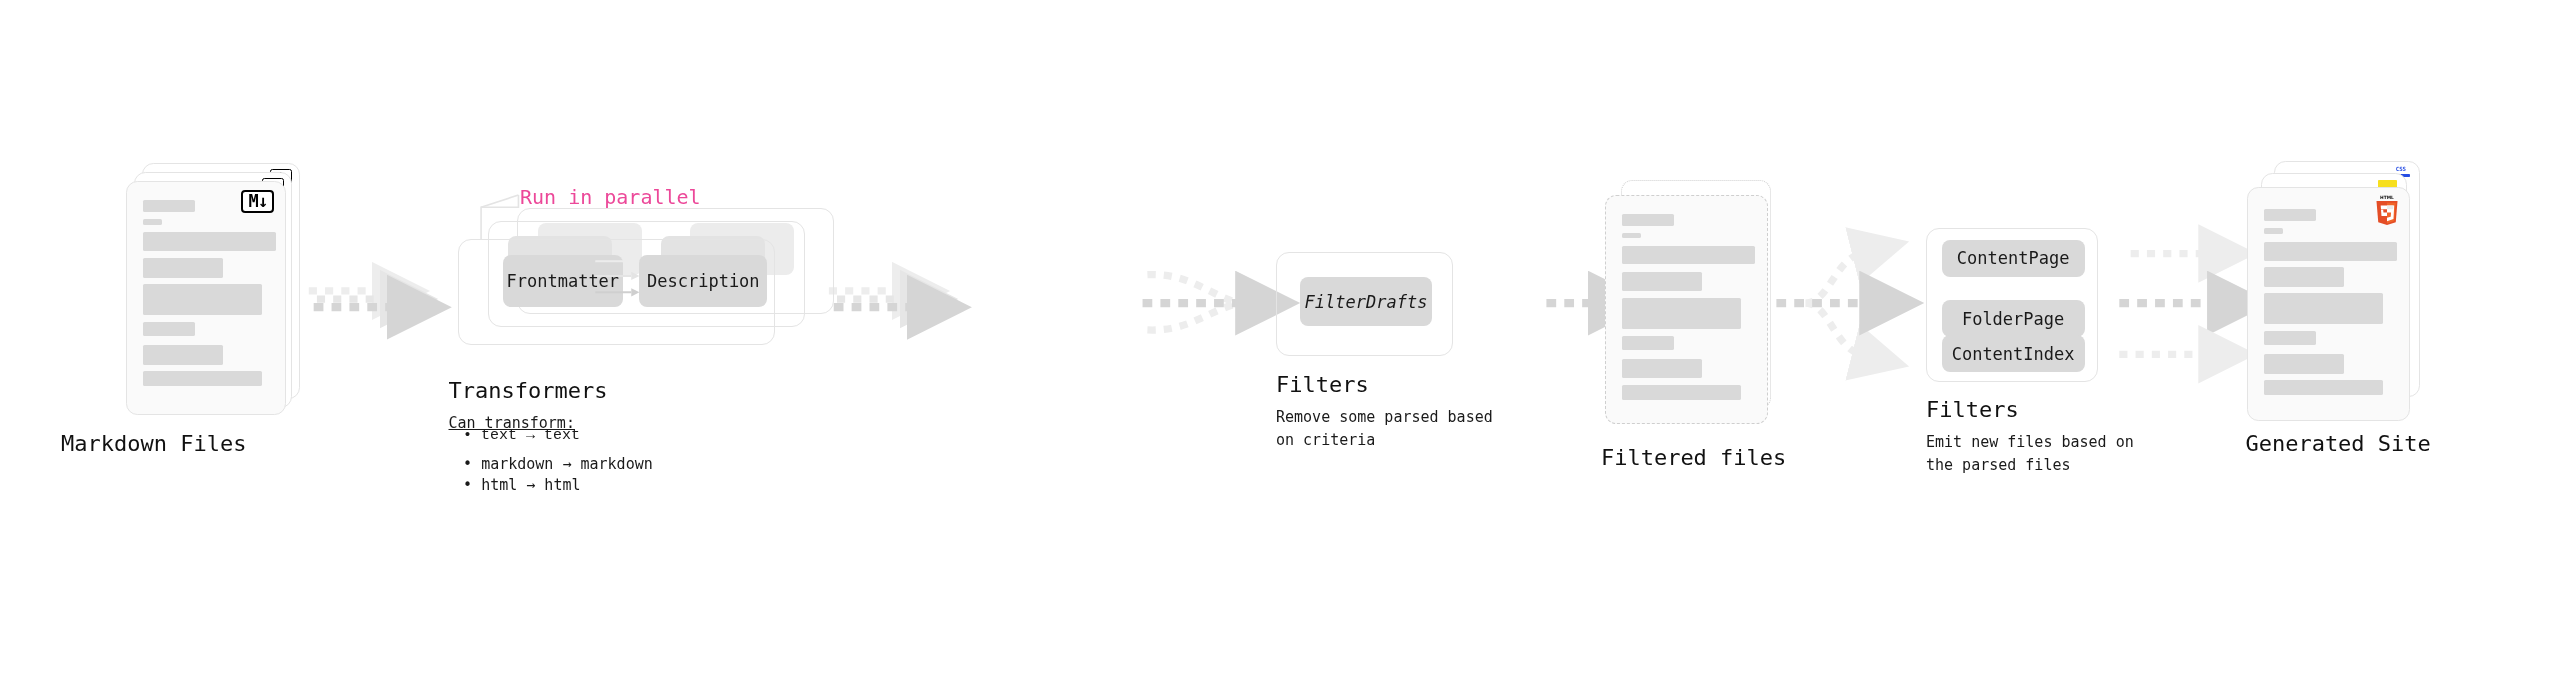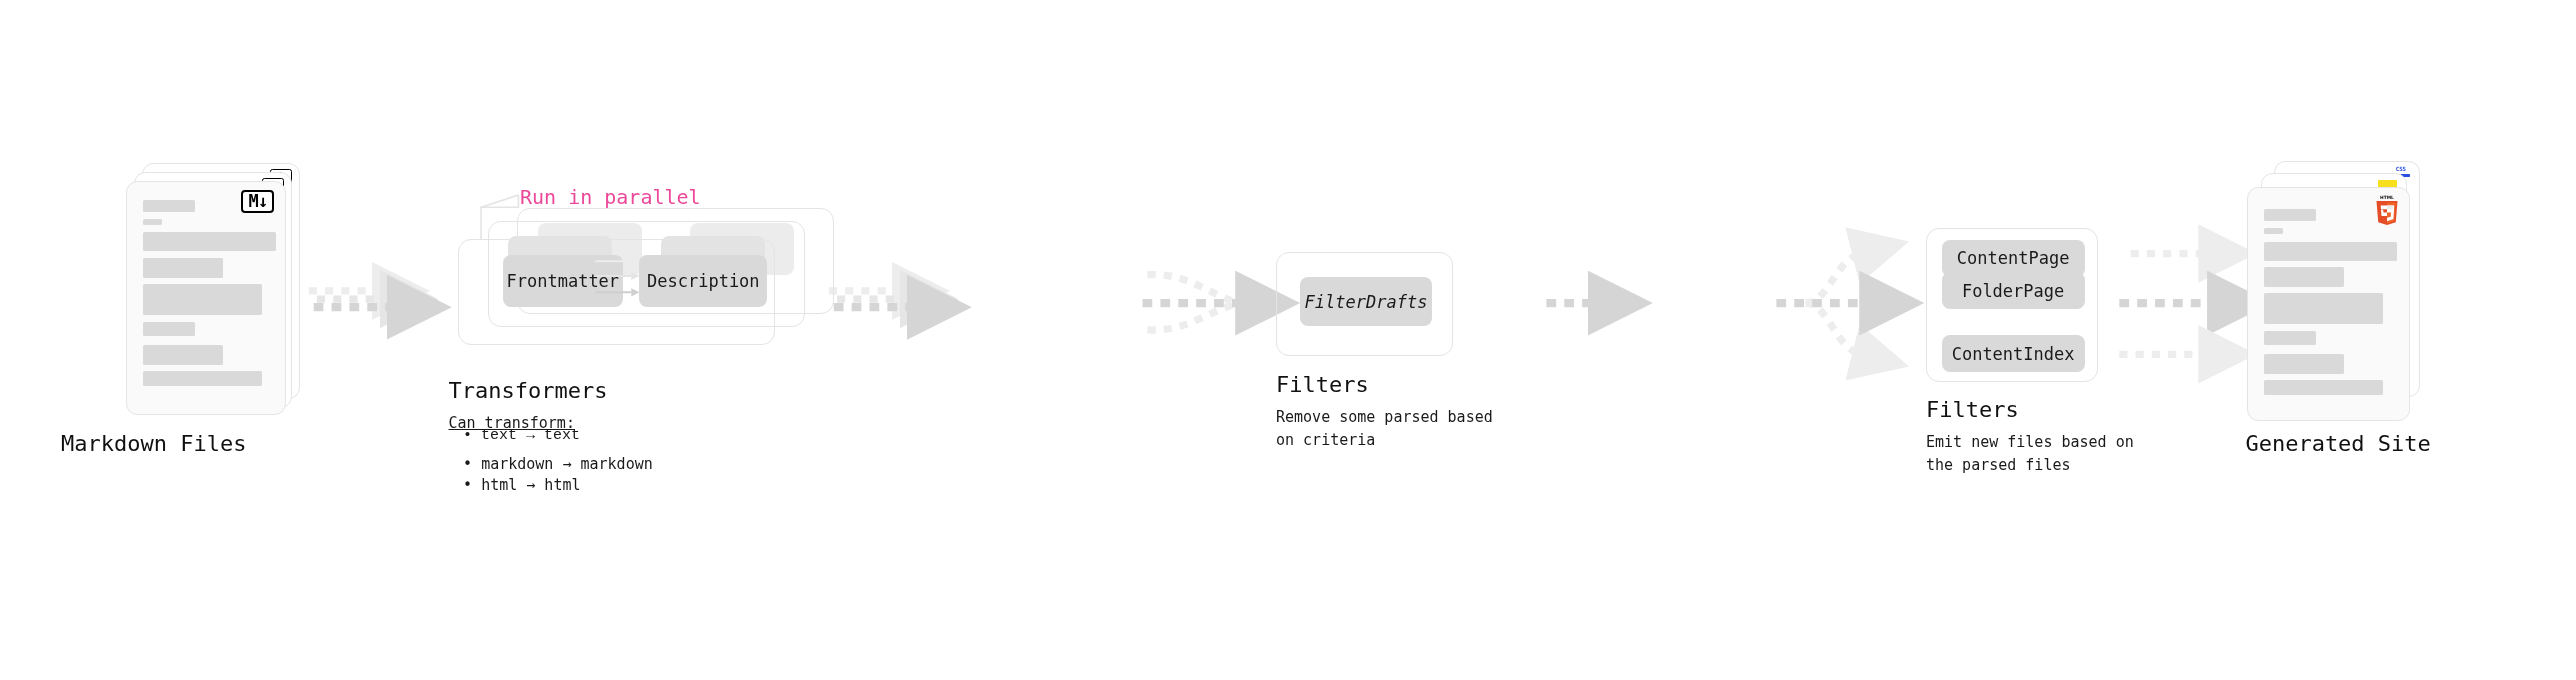--- a/index.html
+++ b/index.html
@@ -204,25 +204,41 @@
 
   <div class="node" style="left:1276px;top:252px;">
     <div class="stagebox" style="left:0px;top:0px;width:177px;height:104px;">
       <div class="chip" style="left:23px;top:24.4px;width:132px;height:49px;font-style:italic;">FilterDrafts</div>
     </div>
     <div class="title" style="left:0px;top:120px;">Filters</div>
     <div class="sub" style="left:0px;top:154px;">Remove some parsed based
 on criteria</div>
   </div>
 
+  <div class="node" style="left:1605px;top:180px;">
+    <div class="docstack" style="width:175px;height:244px;">
+      <div class="doc dotted ghost" style="left:16.3px;top:0px;width:150px;height:229px;"></div>
+      <div class="doc dashed" style="left:0px;top:14.6px;width:163px;height:229px;">
+        <div class="skel" style="left:16.3px;top:18px;width:52px;height:12.2px;"></div>
+        <div class="skel" style="left:16.3px;top:37px;width:18.7px;height:5.7px;"></div>
+        <div class="skel" style="left:16.3px;top:50px;width:133px;height:18.7px;"></div>
+        <div class="skel" style="left:16.3px;top:76px;width:80px;height:19.5px;"></div>
+        <div class="skel" style="left:16.3px;top:102px;width:119px;height:31px;"></div>
+        <div class="skel" style="left:16.3px;top:140px;width:52px;height:14px;"></div>
+        <div class="skel" style="left:16.3px;top:163px;width:80px;height:19.5px;"></div>
+        <div class="skel" style="left:16.3px;top:189px;width:119px;height:15.4px;"></div>
+      </div>
+    </div>
+    <div class="title" style="left:-4.1px;top:265px;">Filtered files</div>
+  </div>
 
   <div class="node" style="left:1926px;top:228px;">
     <div class="stagebox" style="left:0px;top:0px;width:172px;height:154px;">
       <div class="chip" style="left:14.6px;top:10.6px;width:143px;height:37px;">ContentPage</div>
-      <div class="chip" style="left:14.6px;top:43px;width:143px;height:37px;">FolderPage</div>
+      <div class="chip" style="left:14.6px;top:71px;width:143px;height:37px;">FolderPage</div>
       <div class="chip" style="left:14.6px;top:106px;width:143px;height:37px;">ContentIndex</div>
     </div>
     <div class="title" style="left:0px;top:169px;">Filters</div>
     <div class="sub" style="left:0px;top:203px;">Emit new files based on
 the parsed files</div>
   </div>
 
   <div class="node" style="left:2247px;top:161px;">
     <div class="docstack" style="width:175px;height:260px;">
 

